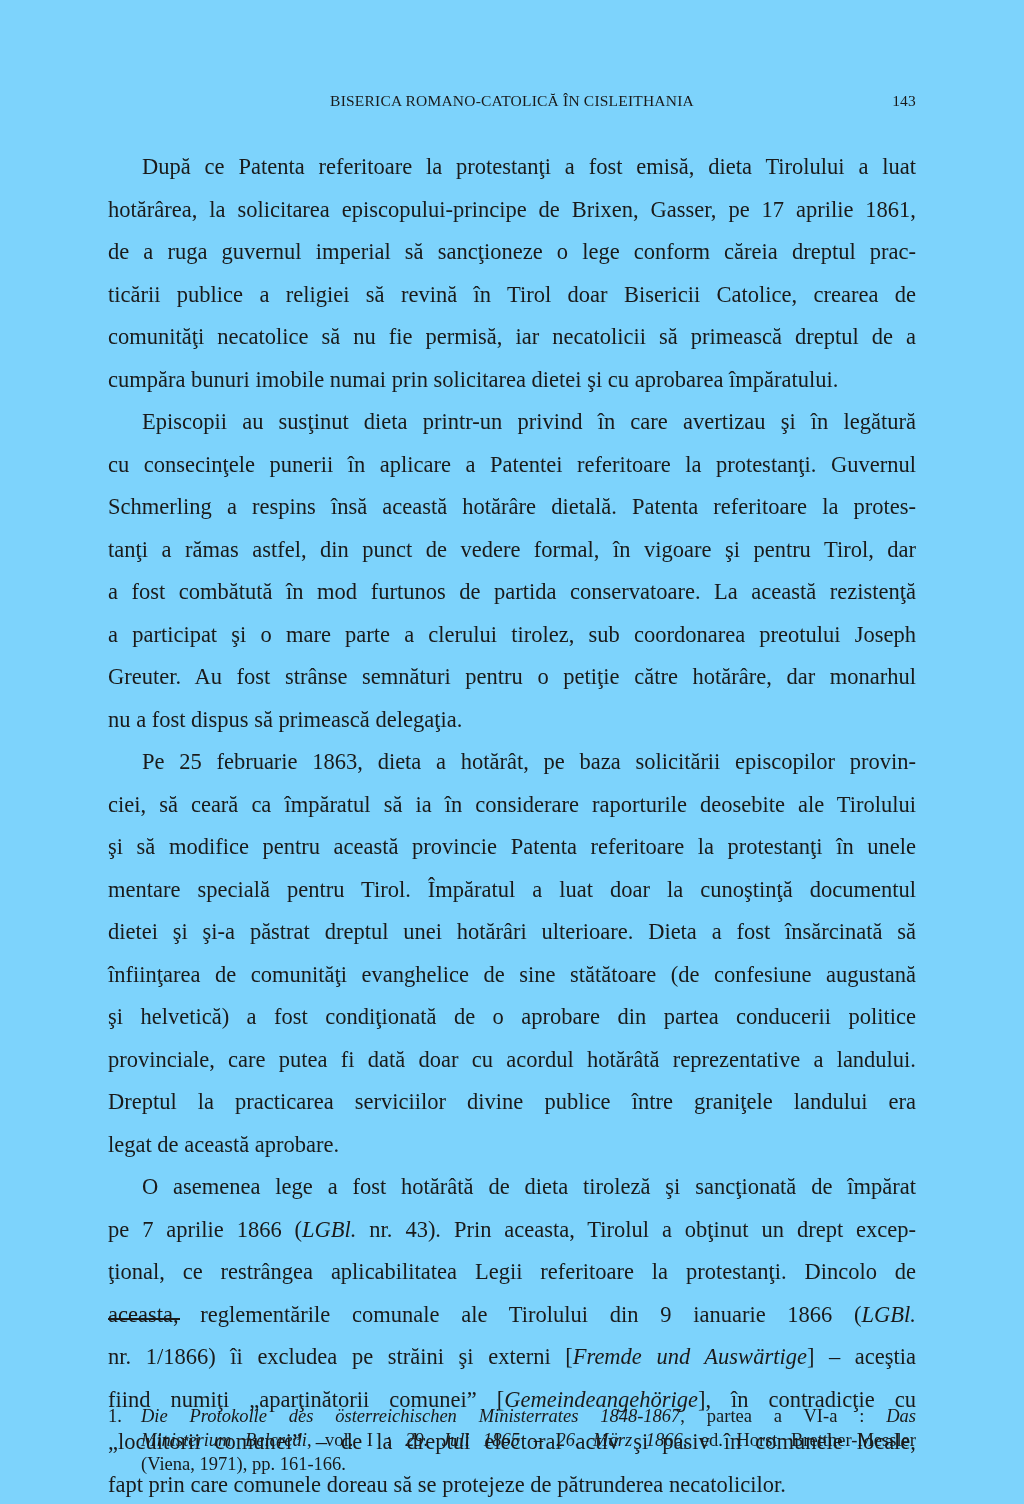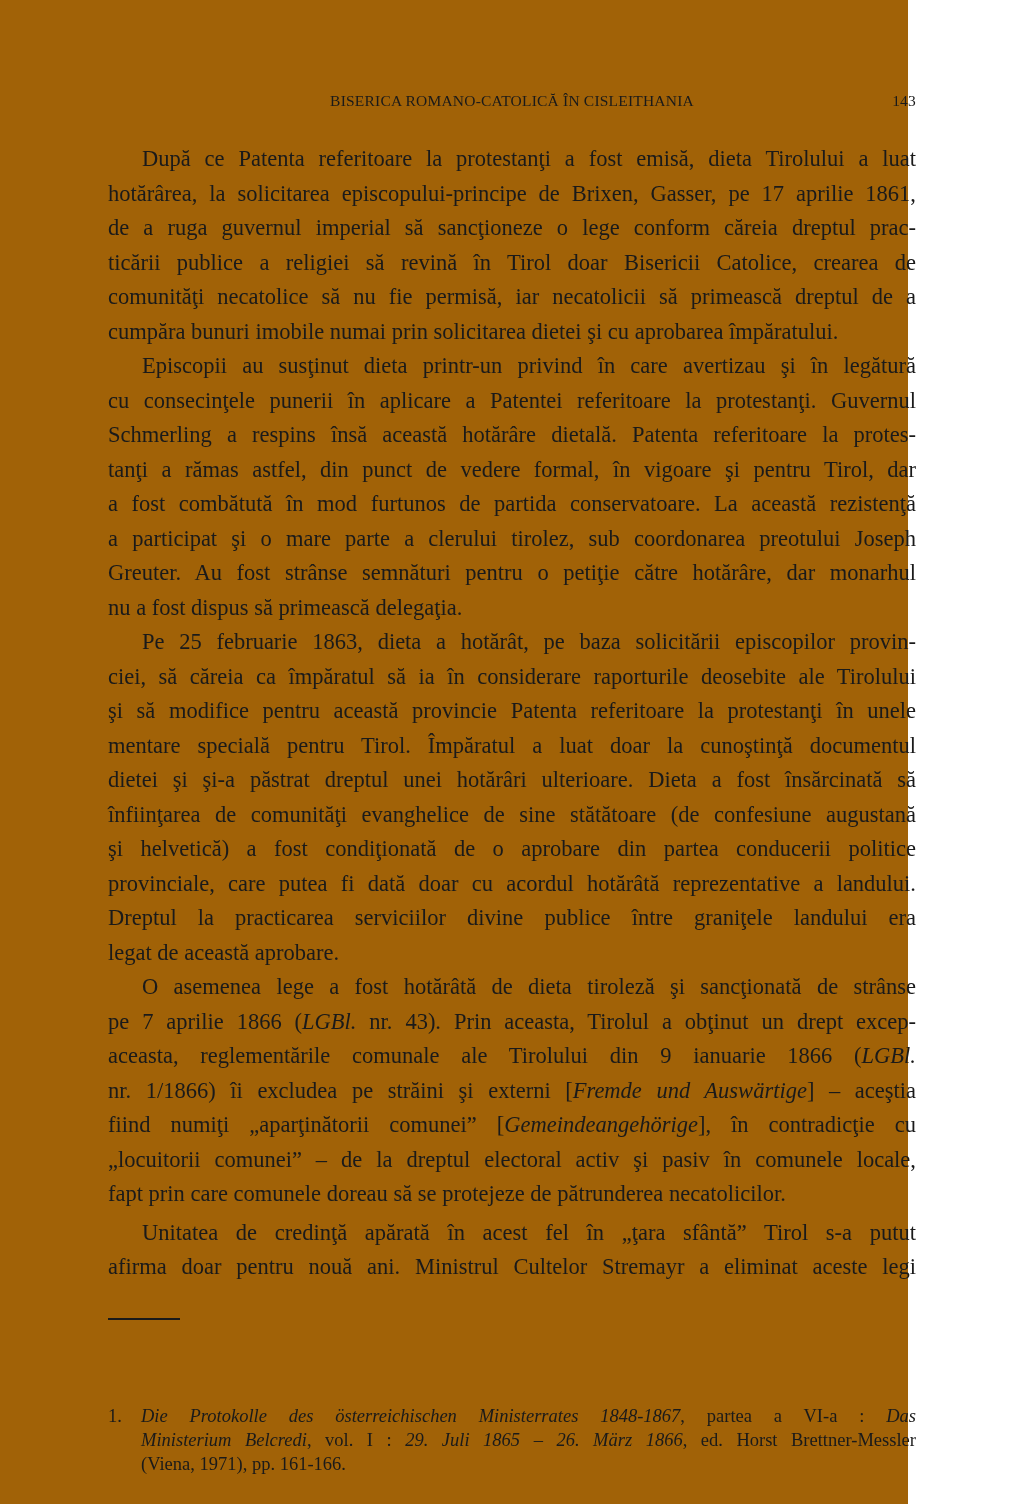--- a/index.html
+++ b/index.html
@@ -1,34 +1,34 @@
 <!DOCTYPE html>
 <html><head>
   <meta charset="utf-8">
   <style>
     html, body { margin: 0; padding: 0; background: #ffffff; }
     body { width: 1024px; height: 1504px; position: relative; overflow: hidden; }
     .page {
-      position: absolute; left: 0; top: 0; width: 908px; height: 1504px;
-      background: #a16207; color: #1a1a1a;
+      position: absolute; left: 0; top: 0; width: 1024px; height: 1504px;
+      background: #7dd3fc; color: #1a1a1a;
       font-family: "Liberation Serif", "DejaVu Serif", serif;
     }
     .running-head {
       position: absolute; top: 92px; left: 108px; width: 808px; height: 24px;
       font-size: 15.5px; letter-spacing: 0.2px;
     }
     .running-title { position: absolute; left: 0; right: 0; text-align: center; }
     .page-number { position: absolute; right: 0; top: 0; }
     .body-text {
       position: absolute; top: 142px; left: 108px; width: 808px;
       font-size: 22.5px; line-height: 34.5px;
     }
     .line {
       display: block; white-space: nowrap; text-align: justify;
-      text-align-last: justify; height: 34.5px; overflow: visible;
+      text-align-last: justify; height: 34.5px; overflow: visible; margin-top: 8px;
     }
     .line.last { text-align-last: left; }
     .line.indent { padding-left: 34px; }
     .para-gap { height: 4px; }
     .footnote-rule {
       position: absolute; left: 108px; top: 1318px; width: 72px; height: 0;
       border-top: 2px solid #1a1a1a;
     }
     .footnotes {
       position: absolute; top: 1404px; left: 108px; width: 808px;
@@ -68,34 +68,35 @@
       <span class="line">Schmerling a respins însă această hotărâre dietală. Patenta referitoare la protes-</span>
       <span class="line">tanţi a rămas astfel, din punct de vedere formal, în vigoare şi pentru Tirol, dar</span>
       <span class="line">a fost combătută în mod furtunos de partida conservatoare. La această rezistenţă</span>
       <span class="line">a participat şi o mare parte a clerului tirolez, sub coordonarea preotului Joseph</span>
       <span class="line">Greuter. Au fost strânse semnături pentru o petiţie către hotărâre, dar monarhul</span>
       <span class="line last">nu a fost dispus să primească delegaţia.</span>
     </div>
 
     <div>
       <span class="line indent">Pe 25 februarie 1863, dieta a hotărât, pe baza solicitării episcopilor provin-</span>
-      <span class="line">ciei, să căreia ca împăratul să ia în considerare raporturile deosebite ale Tirolului</span>
+      <span class="line">ciei, să ceară ca împăratul să ia în considerare raporturile deosebite ale Tirolului</span>
       <span class="line">şi să modifice pentru această provincie Patenta referitoare la protestanţi în unele</span>
       <span class="line">mentare specială pentru Tirol. Împăratul a luat doar la cunoştinţă documentul</span>
       <span class="line">dietei şi şi-a păstrat dreptul unei hotărâri ulterioare. Dieta a fost însărcinată să</span>
       <span class="line">înfiinţarea de comunităţi evanghelice de sine stătătoare (de confesiune augustană</span>
       <span class="line">şi helvetică) a fost condiţionată de o aprobare din partea conducerii politice</span>
       <span class="line">provinciale, care putea fi dată doar cu acordul hotărâtă reprezentative a landului.</span>
       <span class="line">Dreptul la practicarea serviciilor divine publice între graniţele landului era</span>
       <span class="line last">legat de această aprobare.</span>
     </div>
 
     <div>
-      <span class="line indent">O asemenea lege a fost hotărâtă de dieta tiroleză şi sancţionată de strânse</span>
+      <span class="line indent">O asemenea lege a fost hotărâtă de dieta tiroleză şi sancţionată de împărat</span>
       <span class="line"><span>pe 7 aprilie 1866 (</span><i>LGBl.</i><span> nr. 43). Prin aceasta, Tirolul a obţinut un drept excep-</span></span>
+      <span class="line">ţional, ce restrângea aplicabilitatea Legii referitoare la protestanţi. Dincolo de</span>
       <span class="line"><span>aceasta, reglementările comunale ale Tirolului din 9 ianuarie 1866 (</span><i>LGBl.</i></span>
       <span class="line"><span>nr. 1/1866) îi excludea pe străini şi externi [</span><i>Fremde und Auswärtige</i><span>] – aceştia</span></span>
       <span class="line"><span>fiind numiţi „aparţinătorii comunei” [</span><i>Gemeindeangehörige</i><span>], în contradicţie cu</span></span>
       <span class="line">„locuitorii comunei” – de la dreptul electoral activ şi pasiv în comunele locale,</span>
       <span class="line last">fapt prin care comunele doreau să se protejeze de pătrunderea necatolicilor.</span>
     </div>
 
     <div class="para-gap"></div>
 
     <div>

